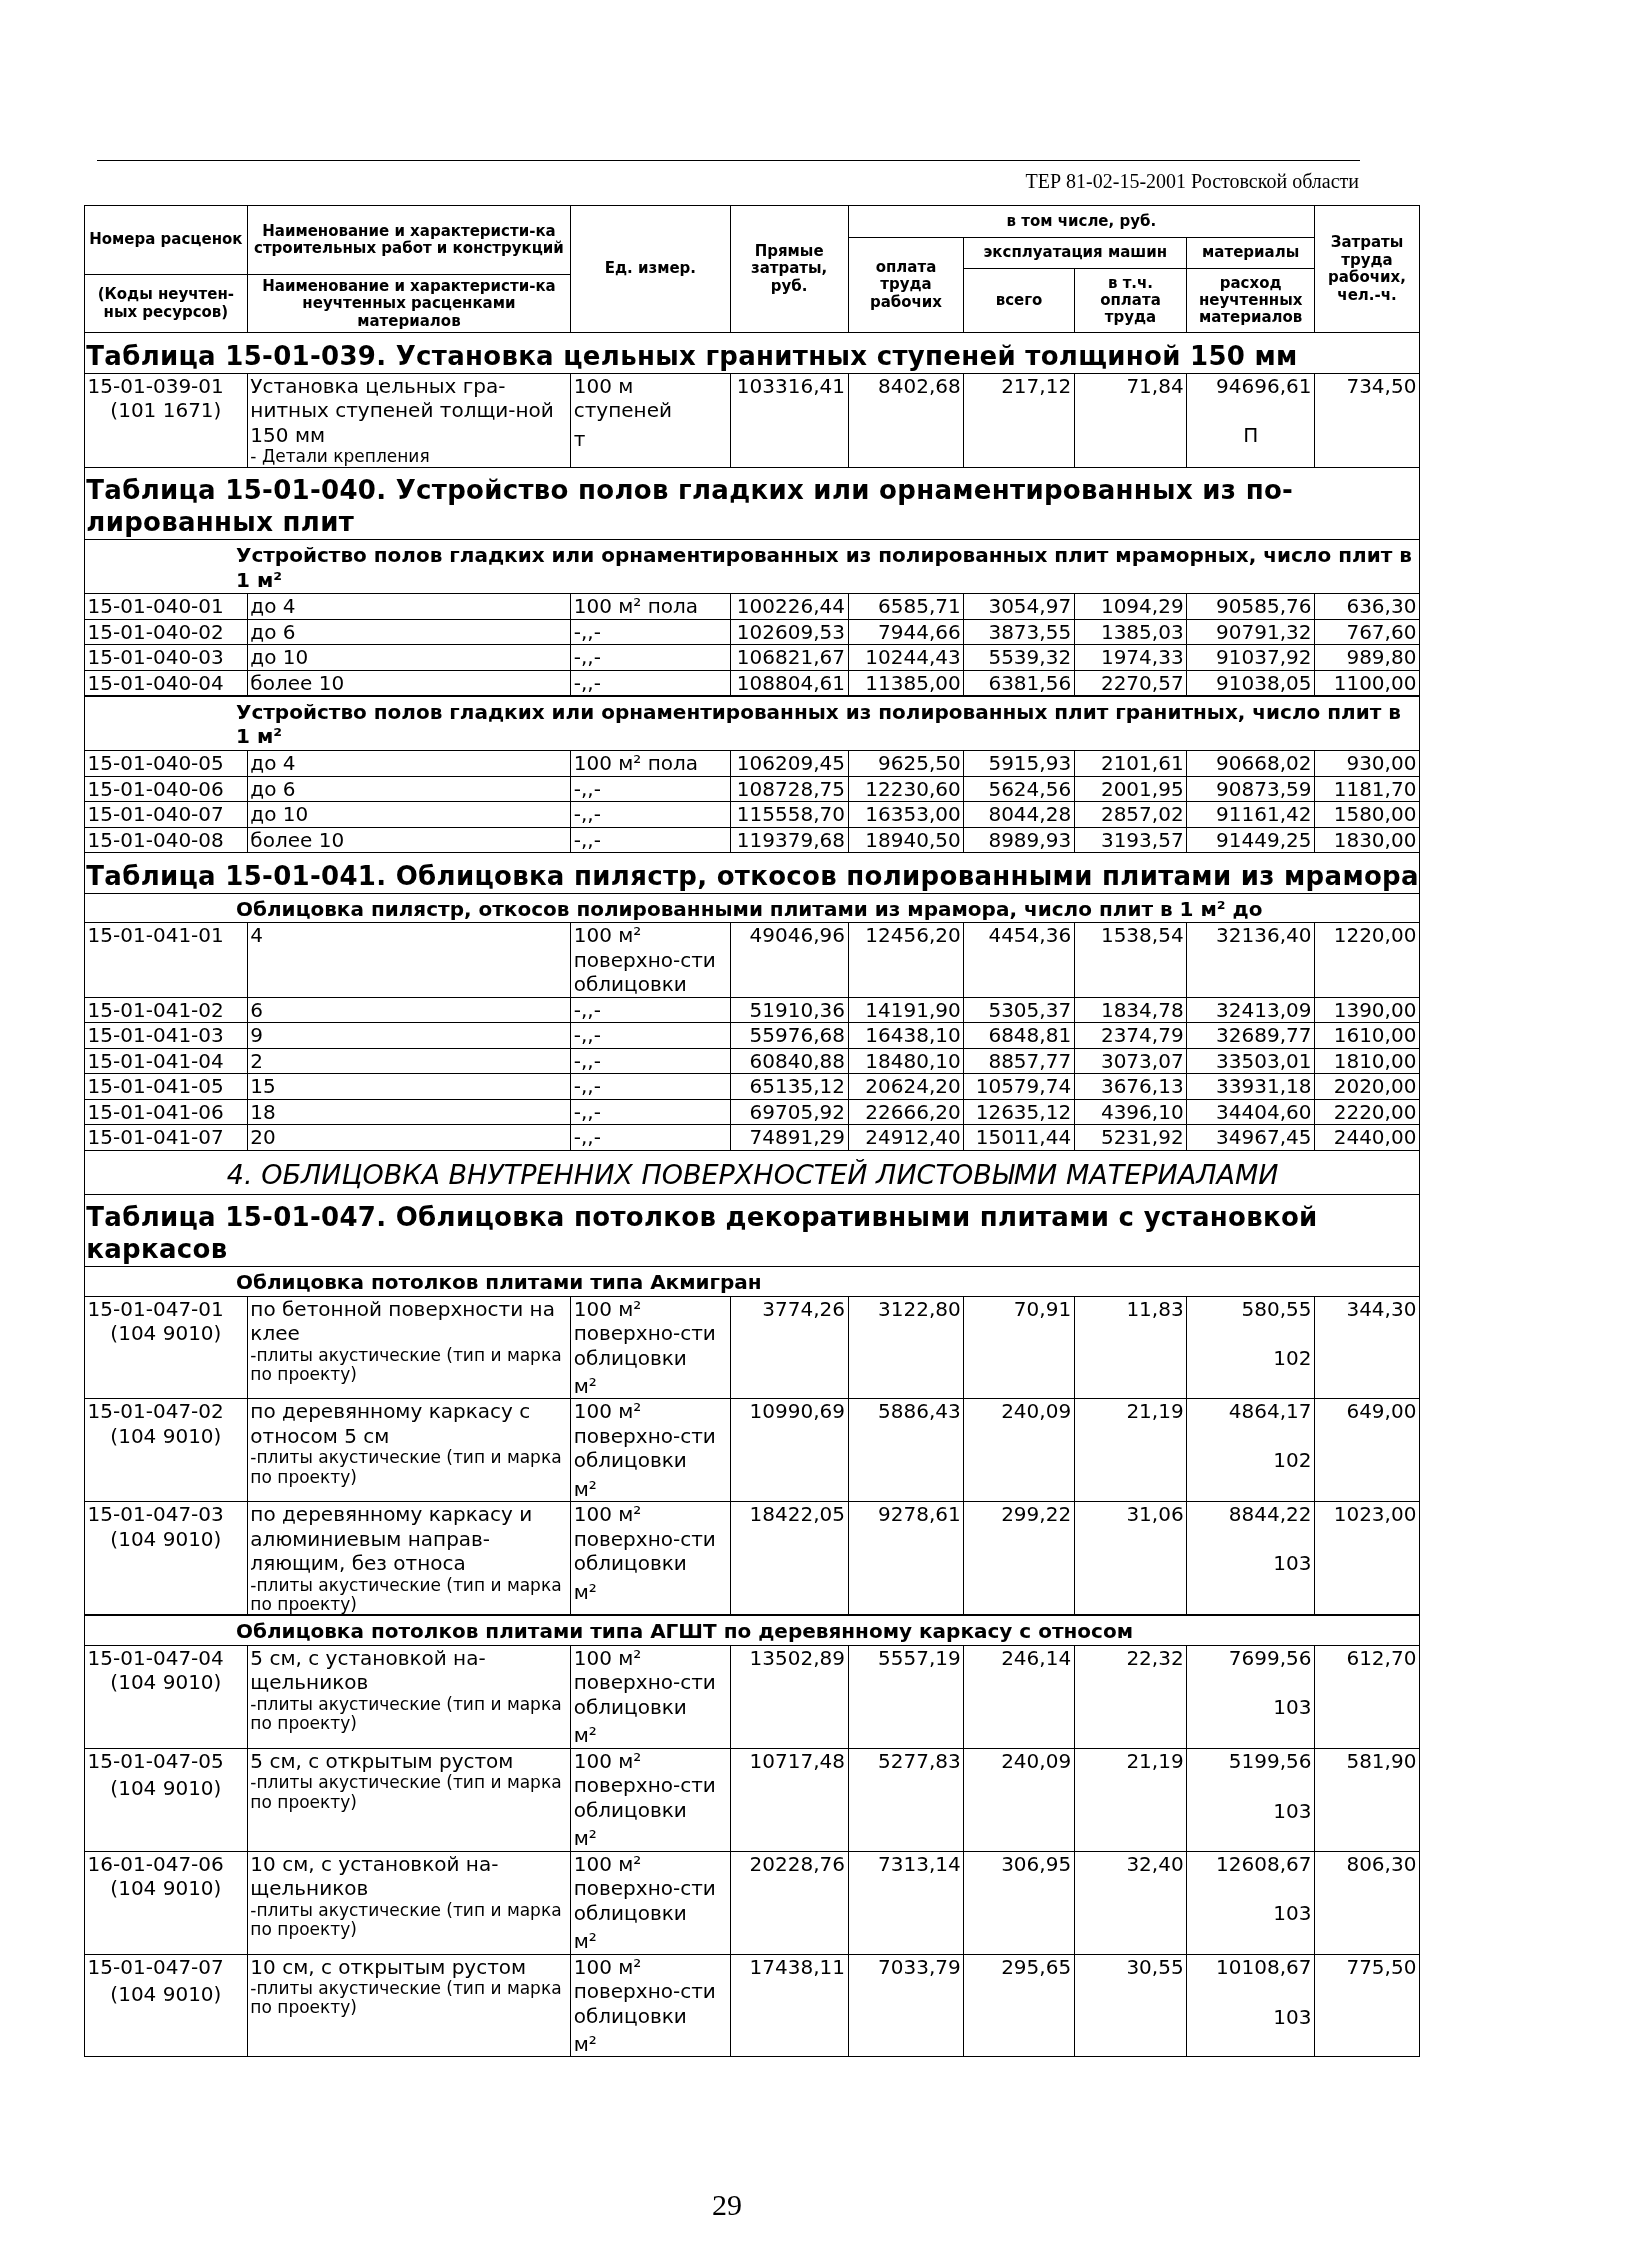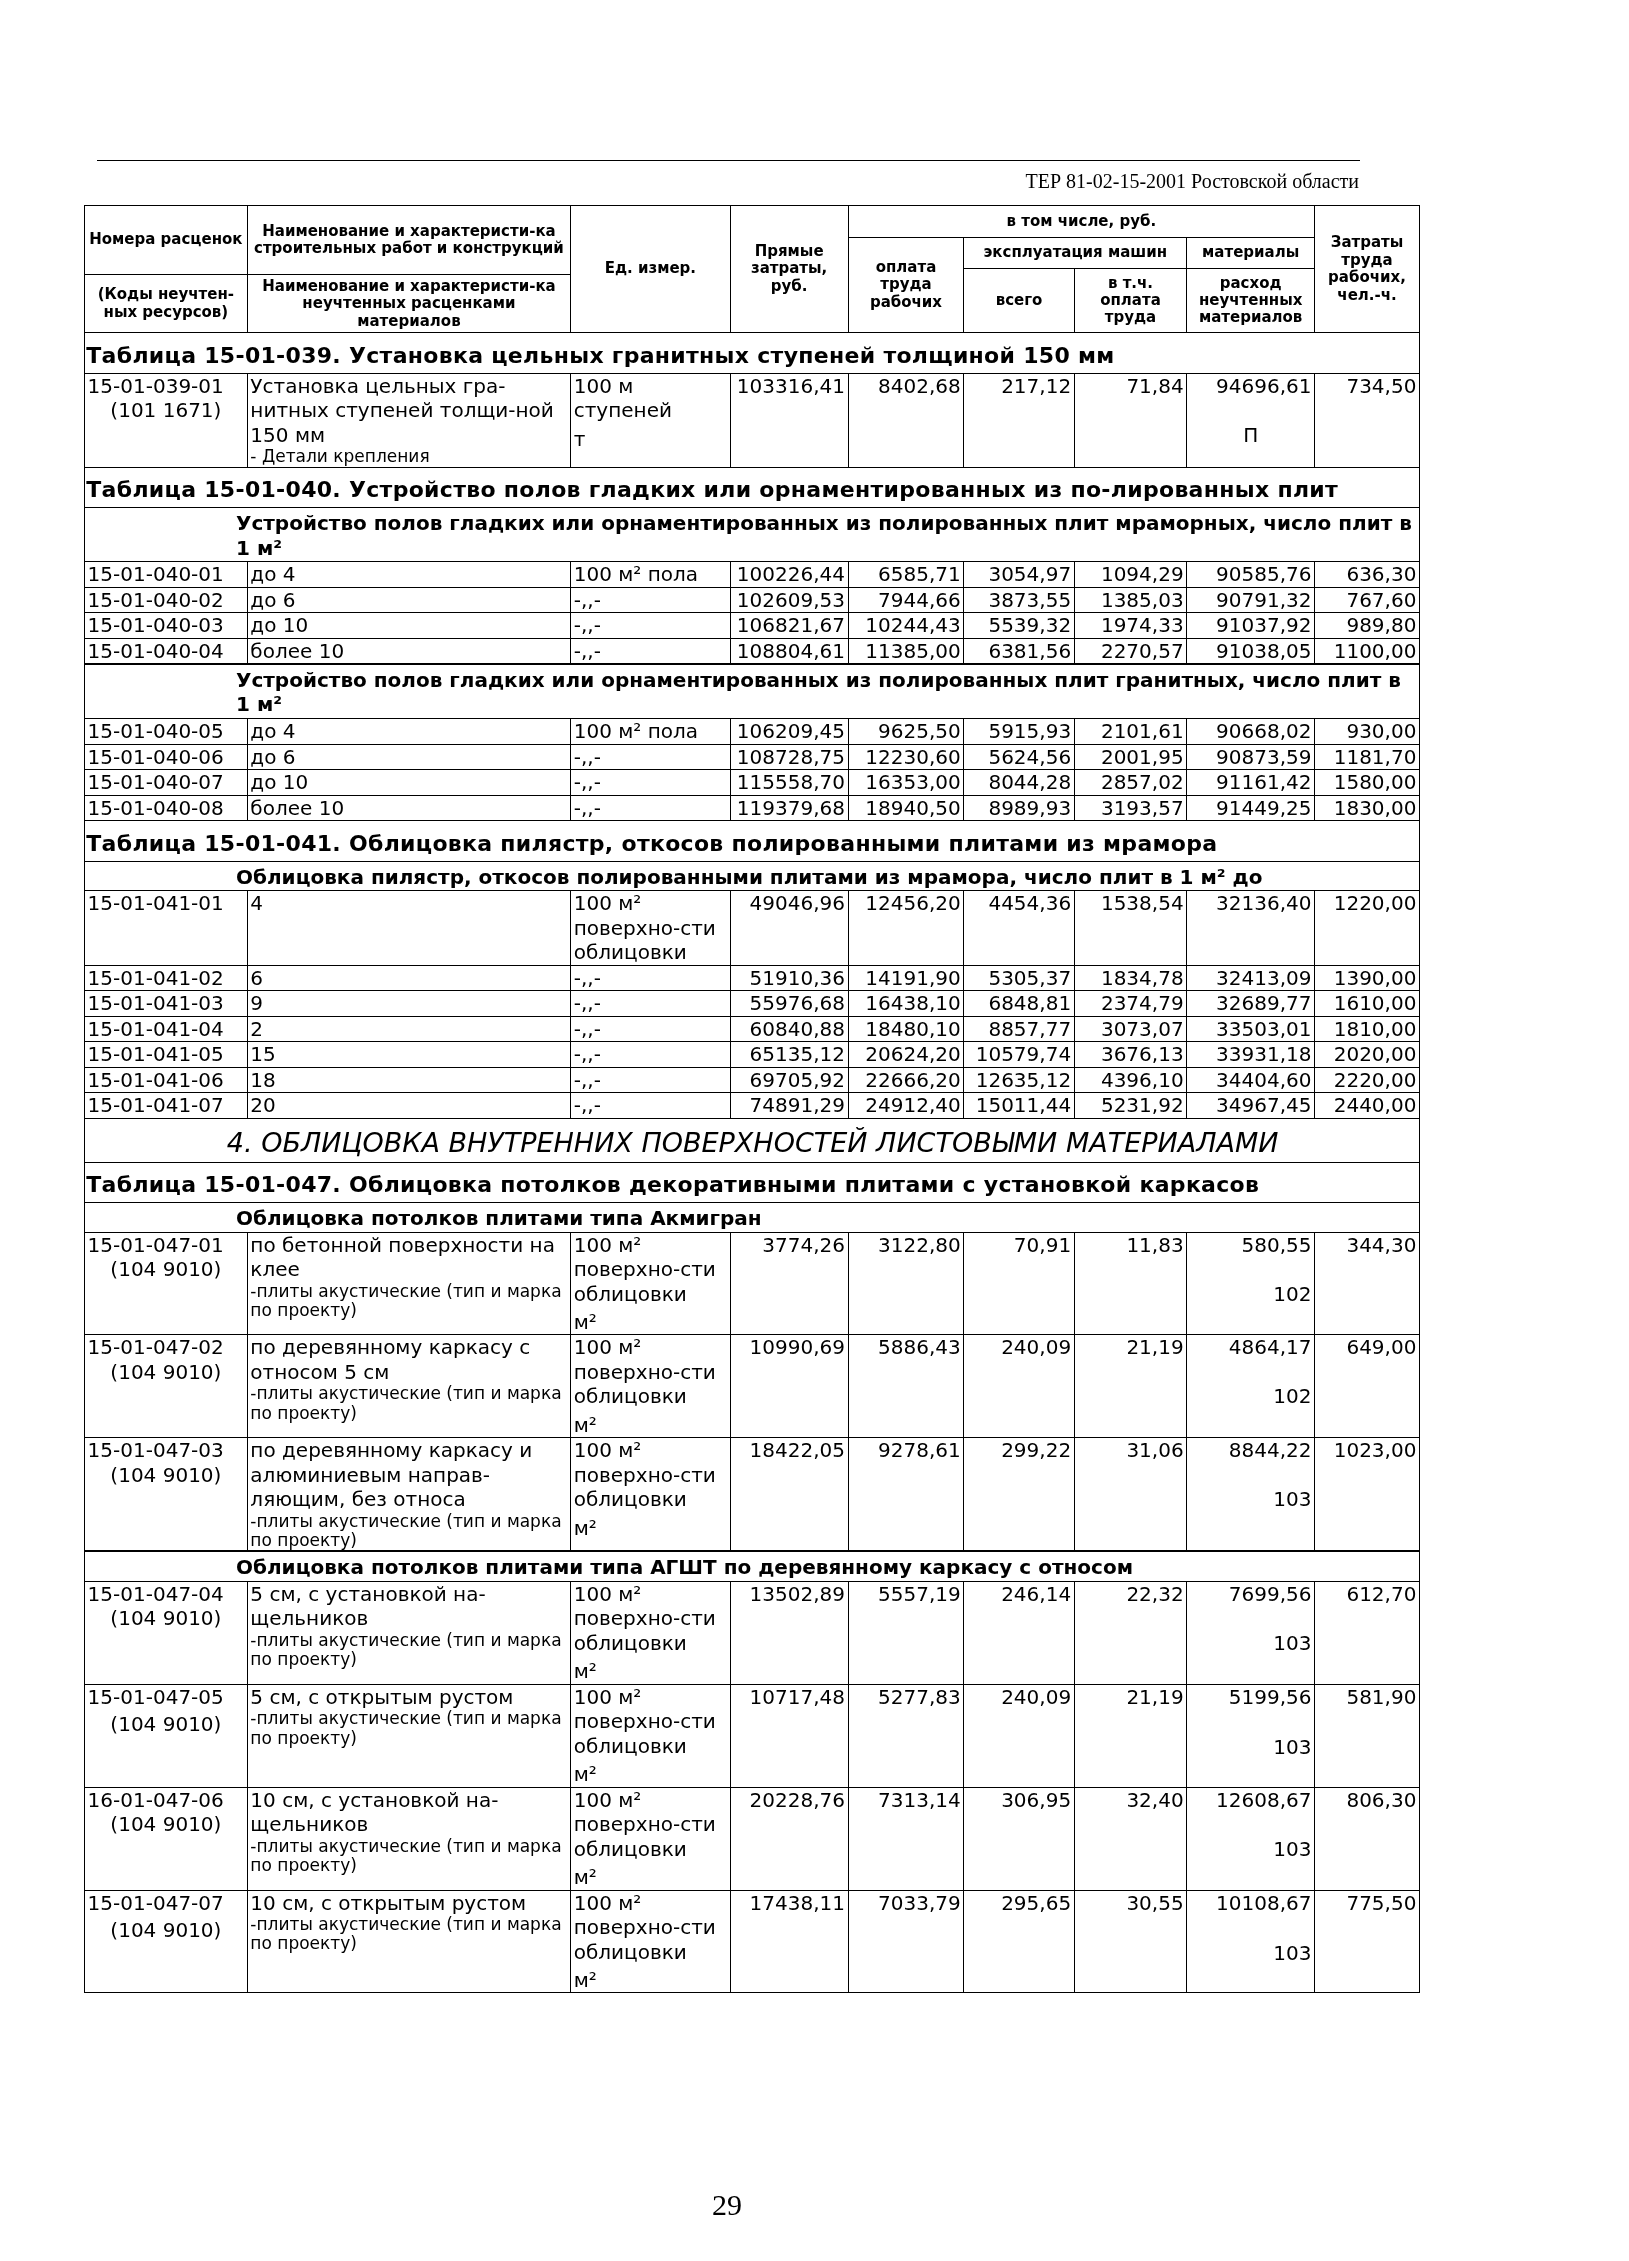--- a/index.html
+++ b/index.html
@@ -9,21 +9,21 @@
   table.main { position:absolute; left:84px; top:205px; width:1336px; border-collapse:collapse; table-layout:fixed; }
   table.main td, table.main th { border:1.3px solid #000; padding:0 2.6px; vertical-align:top; font-size:20px; line-height:24.5px; }
   table.main th { font-weight:bold; font-size:15px; line-height:17.4px; text-align:center; vertical-align:middle; padding:1.3px 1.3px; }
   .c0 { width:149px; } .c1 { width:296px; } .c2 { width:146px; } .c3 { width:108px; }
   .c4 { width:106px; } .c5 { width:101px; } .c6 { width:103px; } .c7 { width:117px; } .c8 { width:96px; }
   td.num { text-align:right; white-space:nowrap; }
   td.code { white-space:nowrap; text-align:left;margin-top:32px; }
   td.ctr { }
   td.unit-small { font-size:14px; line-height:17px; text-align:left; padding:1.3px 0.6px; }
   tr.title td { border-top:1.9px solid #000; padding:6.4px 0 1.3px 1.3px; }
-  .tbl-title { font-weight:bold; font-size:22px; line-height:32px; letter-spacing:0.3px; }
+  .tbl-title { font-weight:bold; font-size:26px; line-height:32px; letter-spacing:0.3px; }
   .sub-title { font-weight:bold; font-size:20px; line-height:24.5px; padding-left:151px; display:block; }
   .section-title { font-style:italic; font-size:27px; line-height:35px; text-align:center; display:block; }
   .res-line { display:block; }
   .small { font-size:17px; line-height:19.3px; }
   .pageno { position:absolute; left:712px; top:2188px; font-family:"Liberation Serif", serif; font-size:30px; }
 </style>
 </head>
 <body>
 
 <div class="hdr-line"></div>

